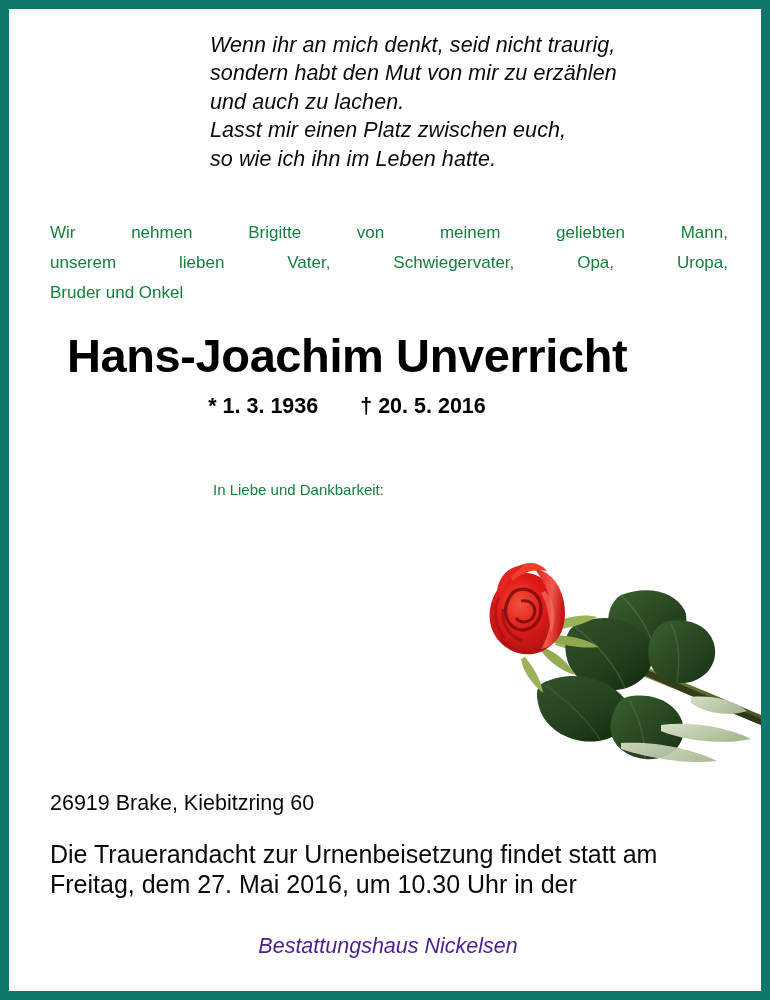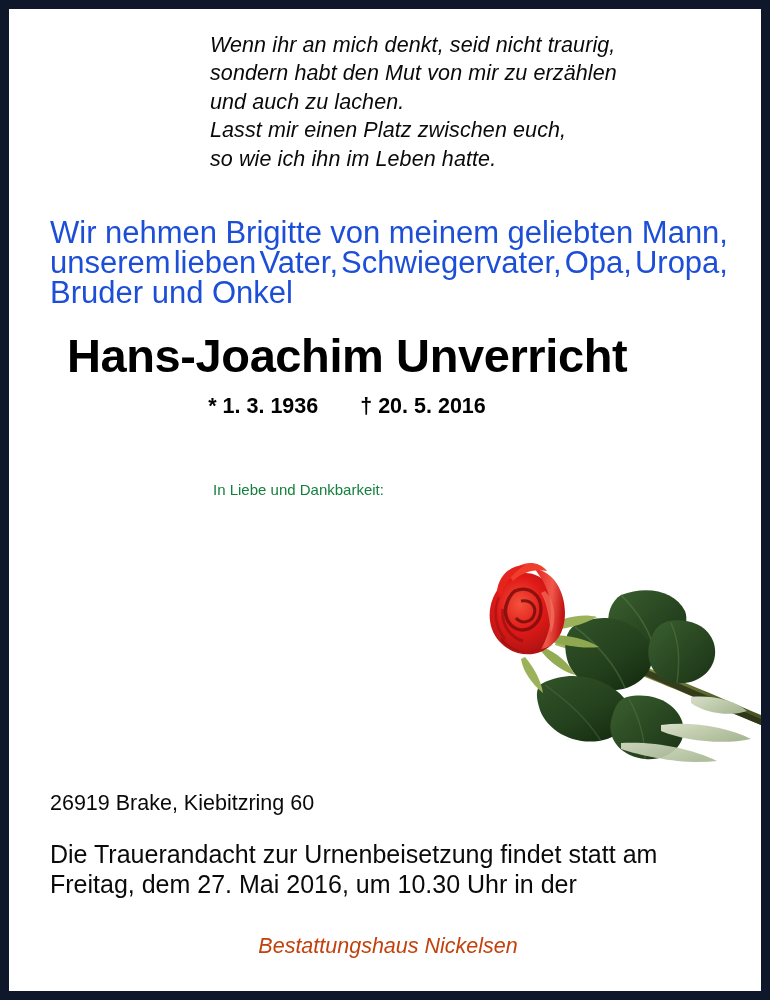--- a/index.html
+++ b/index.html
@@ -11,21 +11,21 @@
     font-family: "Liberation Sans", sans-serif;
     -webkit-font-smoothing: antialiased;
   }
 
   .notice {
     position: relative;
     width: 770px;
     height: 1000px;
     box-sizing: border-box;
     background: #ffffff;
-    border: 9px solid #0f172a;
+    border: 9px solid #0f766e;
     overflow: hidden;
   }
 
   .inner {
     position: relative;
     width: 100%;
     height: 100%;
     background: #ffffff;
   }
 
@@ -42,23 +42,23 @@
     letter-spacing: 0.1px;
   }
   .poem-line { white-space: nowrap; }
 
   
   .intro {
     position: absolute;
     left: 41px;
     top: 209px;
     width: 678px;
-    font-size: 31px;
+    font-size: 17px;
     line-height: 30px;
-    color: #1d4ed8;
+    color: #15803d;
     text-align: justify;
   }
   .intro .ln { display: block; }
   .intro .just {
     display: flex;
     justify-content: space-between;
   }
 
   
   .name {
@@ -142,21 +142,21 @@
   .service .ln { display: block; }
 
   .funeralhome {
     position: absolute;
     left: 41px;
     top: 925px;
     width: 676px;
     text-align: center;
     font-size: 21.5px;
     font-style: italic;
-    color: #c2410c;
+    color: #4c1d95;
   }
 
   
   .rose-wrap {
     position: absolute;
     left: 470px;
     top: 520px;
     width: 282px;
     height: 240px;
     z-index: 1;

